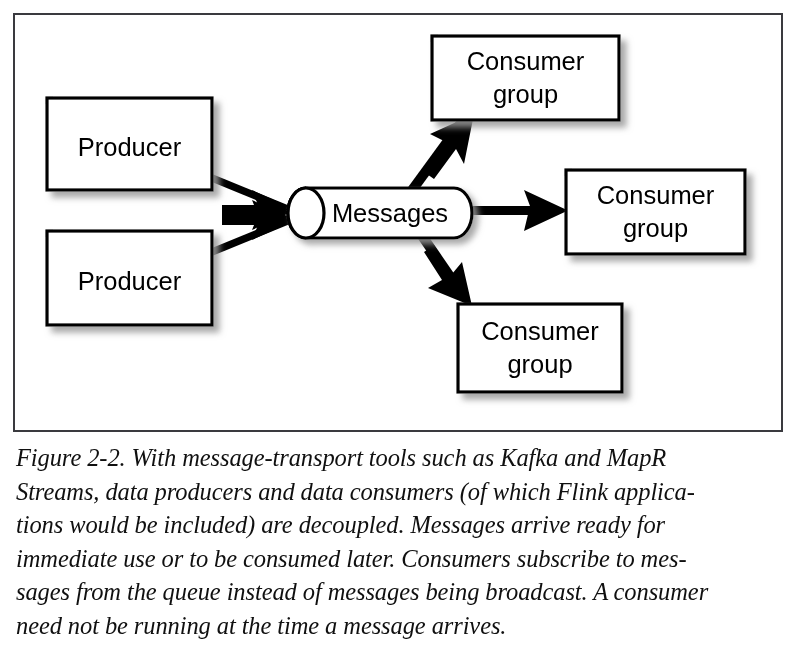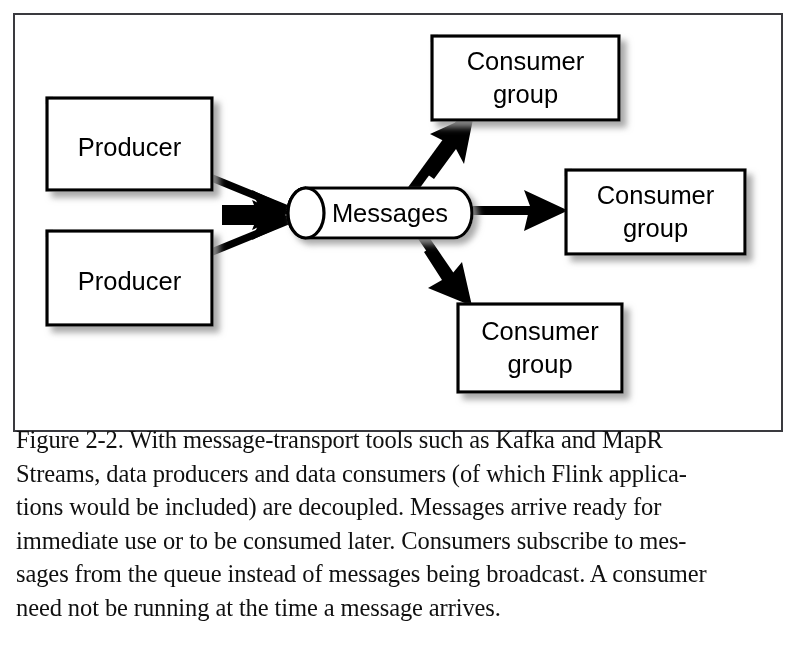--- a/index.html
+++ b/index.html
@@ -37,23 +37,24 @@
     left: 0;
     top: 0;
     width: 796px;
     height: 440px;
   }
 
   
   #figure-caption {
     position: absolute;
     left: 16px;
-    top: 423px;
+    top: 441px;
     width: 764px;
     font-family: "Liberation Serif", "DejaVu Serif", serif;
+    font-style: italic;
     font-size: 24.5px;
     line-height: 33.5px;
     letter-spacing: -0.1px;
     color: #101010;
     text-align: left;
     white-space: pre-wrap;
   }
 </style>
 </head>
 <body>

